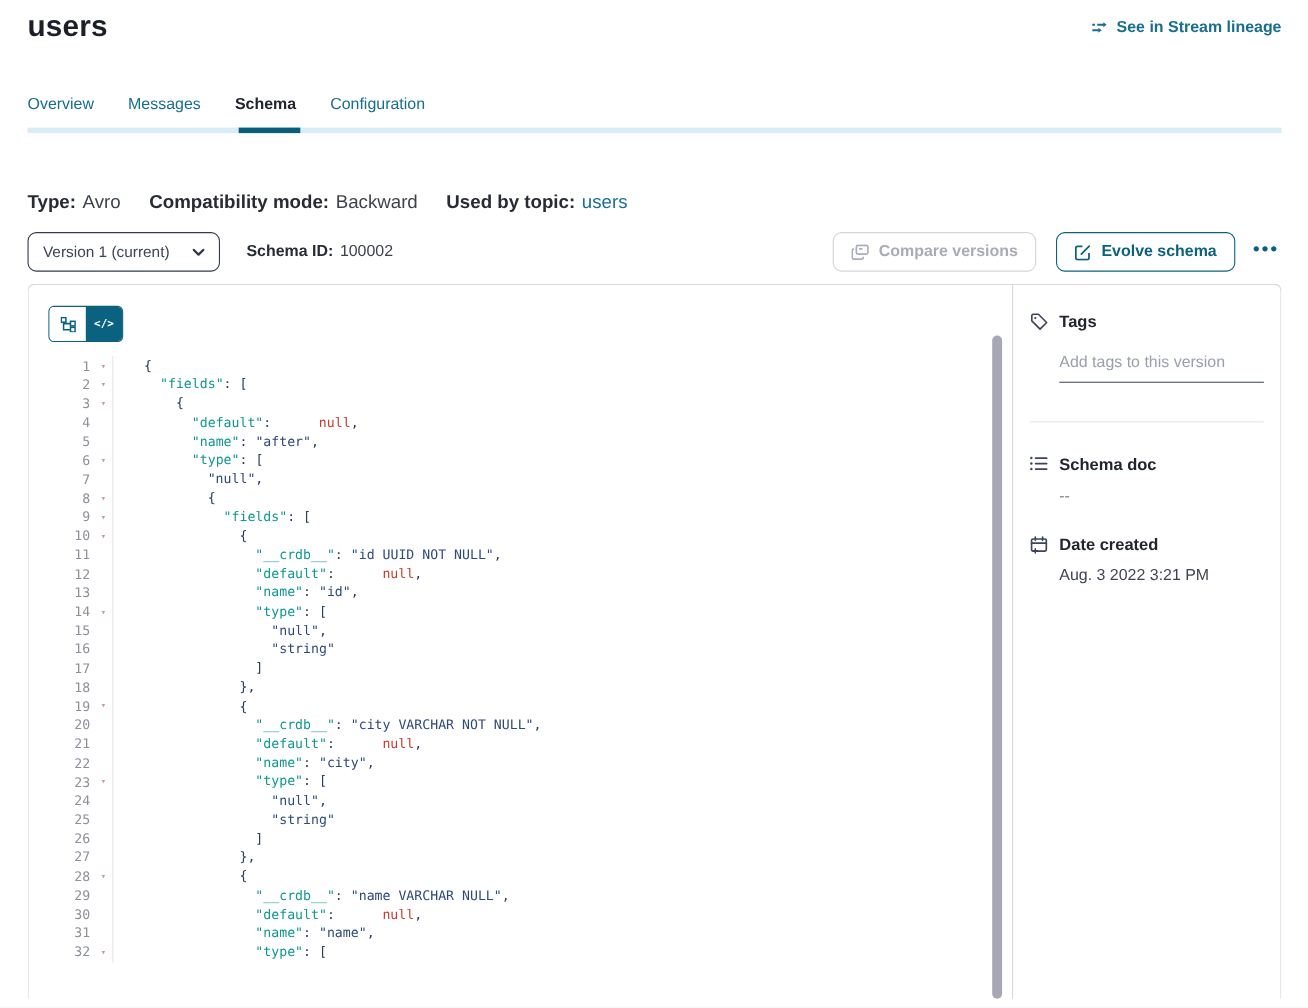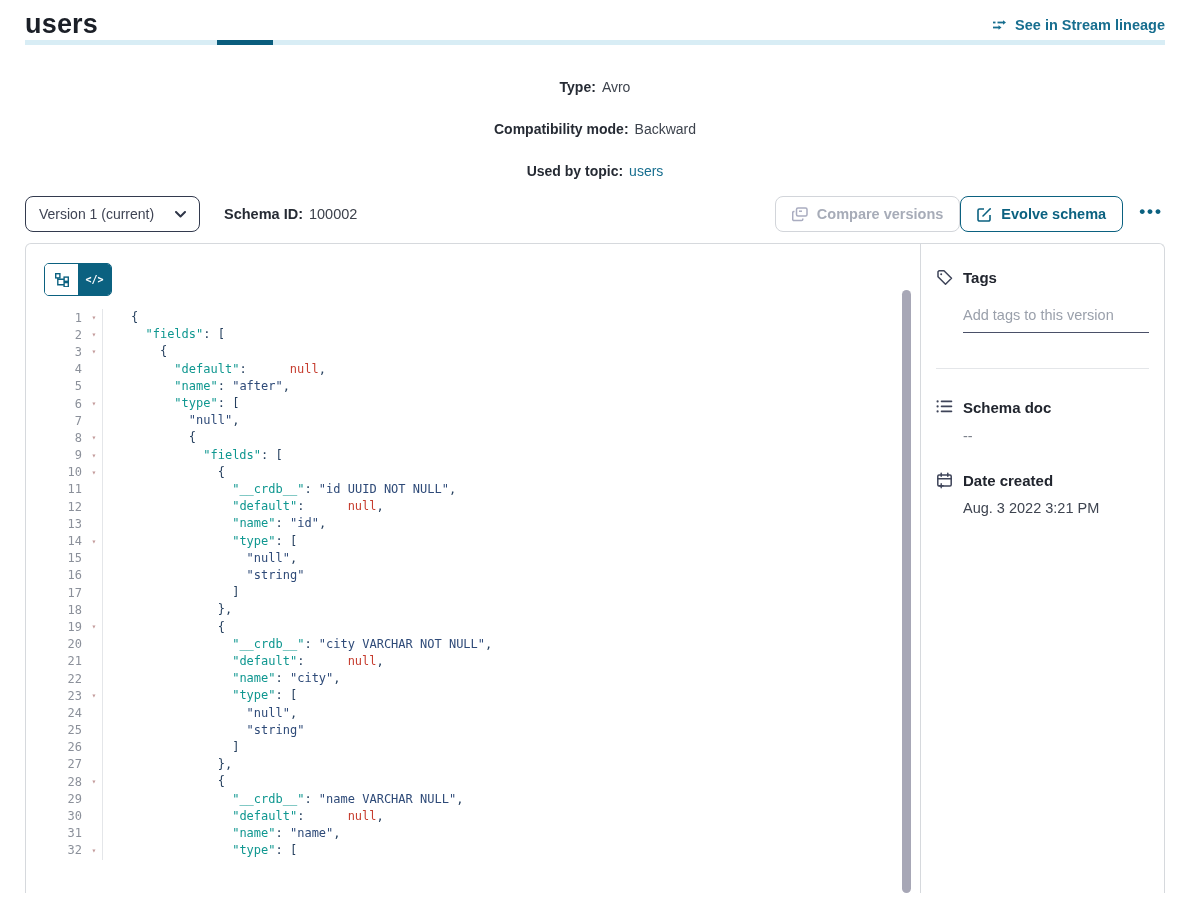--- a/index.html
+++ b/index.html
@@ -20,37 +20,37 @@
   .tab-track { position:relative; height:5px; background:#d8edf5; }
   .tab-indicator { position:absolute; left:192px; width:56px; height:5px; background:#0a5d7d; }
 
   
   .kv-row { margin-top:32px; display:flex; align-items:center; }
   .btn-value { background:#0b6180; color:#fff; border:none; border-radius:4px;
     font-size:14.5px; padding:8px 14px; cursor:pointer; font-family:inherit; }
   .link-key { color:#176e8f; font-size:14.5px; margin-left:30px; text-decoration:none; cursor:pointer; }
 
   
-  .meta { margin-top:34px; display:flex; align-items:center; gap:26px; font-size:14px; color:#3d434d;flex-direction:column; }
+  .meta { margin-top:53px; display:flex; align-items:center; gap:26px; font-size:17px; color:#3d434d; }
   .meta b { color:#262b34; }
   .meta .grp { display:flex; gap:6px; }
   .meta a { color:#176e8f; text-decoration:none; cursor:pointer; }
 
   
   .controls { margin-top:17px; display:flex; align-items:center; }
   .select { width:175px; height:36px; border:1.5px solid #333a4e; border-radius:8px;
     display:flex; align-items:center; justify-content:space-between; padding:6px 13px;
     font-size:14px; color:#3f4454; cursor:pointer; background:#fff; }
   .schema-id { display:flex; gap:6px; margin-left:24px; font-size:14.5px; }
   .schema-id b { color:#262b34; }
   .spacer { flex:1; }
   .btn-outline { height:36px; display:flex; align-items:center; gap:9px; padding:0 16px;
     background:#fff; border-radius:8px; font-size:14.5px; font-weight:600; cursor:pointer; font-family:inherit; }
   .btn-compare { border:1px solid #d2d5da; color:#a7acb8; }
-  .btn-evolve { border:1px solid #0b6180; color:#0b6180; }
+  .btn-evolve { border:1px solid #0b6180; color:#0b6180; margin-left:18px; }
   .more-btn { margin-left:14px; color:#0b6180; font-size:17px; font-weight:700;
     letter-spacing:2px; background:none; border:none; cursor:pointer; line-height:1; padding:4px 2px 10px; }
 
   
   .card { margin-top:11px; border:1px solid #d6d9dd; border-bottom:none;
     border-radius:6px 6px 0 0; height:650px; display:flex; }
   .editor-pane { flex:1; min-width:0; position:relative; }
   .view-toggle { margin:19px 0 0 18px; display:inline-flex; border:1px solid #0b6180;
     border-radius:5px; overflow:hidden; }
   .vt-btn { width:33px; height:31px; display:flex; align-items:center; justify-content:center;
@@ -101,20 +101,26 @@
             <path d="M5.5 4.5h6.5"></path>
             <path d="M11 2.2 14 4.5 11 6.8" fill="#176e8f" stroke="none"></path>
           <path d="M1 9.5h6"></path>
             <path d="M6.5 7.2 9.5 9.5 6.5 11.8" fill="#176e8f" stroke="none"></path>
         </svg>
       </span>
       <span>See in Stream lineage</span>
     </a>
   </div>
 
+  <nav class="tabs">
+    <a class="tab">Overview</a>
+    <a class="tab">Messages</a>
+    <a class="tab active">Schema</a>
+    <a class="tab">Configuration</a>
+  </nav>
   <div class="tab-track">
     <div class="tab-indicator"></div>
   </div>
 
 
   <div class="meta">
     <span class="grp">
       <b>Type:</b>
       <span>Avro</span>
     </span>

